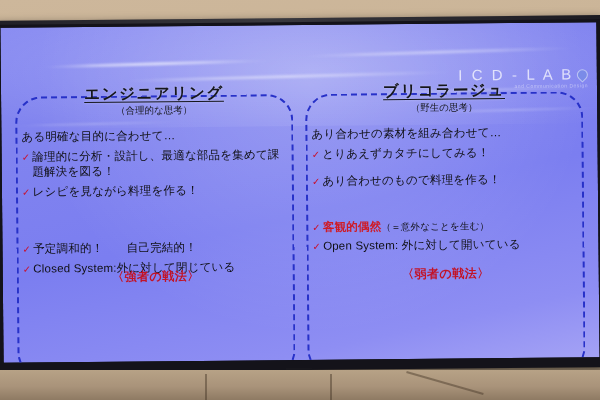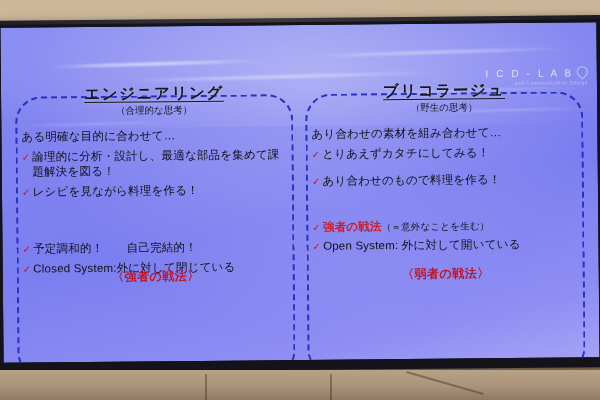--- a/index.html
+++ b/index.html
@@ -84,21 +84,21 @@
   
   .logo {
     position: absolute;
     right: 9px;
     top: 44px;
     text-align: right;
     line-height: 1;
     pointer-events: none;
   }
   .logo-main {
-    font-size: 10px;
+    font-size: 15px;
     letter-spacing: 2.6px;
     color: rgba(255,255,255,.72);
     font-weight: 400;
     white-space: nowrap;
   }
   .logo-drop {
     display: inline-block;
     width: 9px; height: 9px;
     margin-left: 3px;
     vertical-align: -1px;
@@ -315,21 +315,21 @@
 
               <div class="item">
                 <span class="check">✓</span>
                 <span class="txt">あり合わせのもので料理を作る！</span>
               </div>
 
               <div class="gap-lg"></div>
 
               <div class="item">
                 <span class="check">✓</span>
-                <span class="txt"><span class="accent-red">強者の戦法</span><span class="note">（＝意外なことを生む）</span></span>
+                <span class="txt"><span class="accent-red">客観的偶然</span><span class="note">（＝意外なことを生む）</span></span>
               </div>
               <div class="item">
                 <span class="check">✓</span>
                 <span class="txt">Open System: 外に対して開いている</span>
               </div>
             </div>
 
             <div class="footer-tag">〈弱者の戦法〉</div>
           </div>
 

